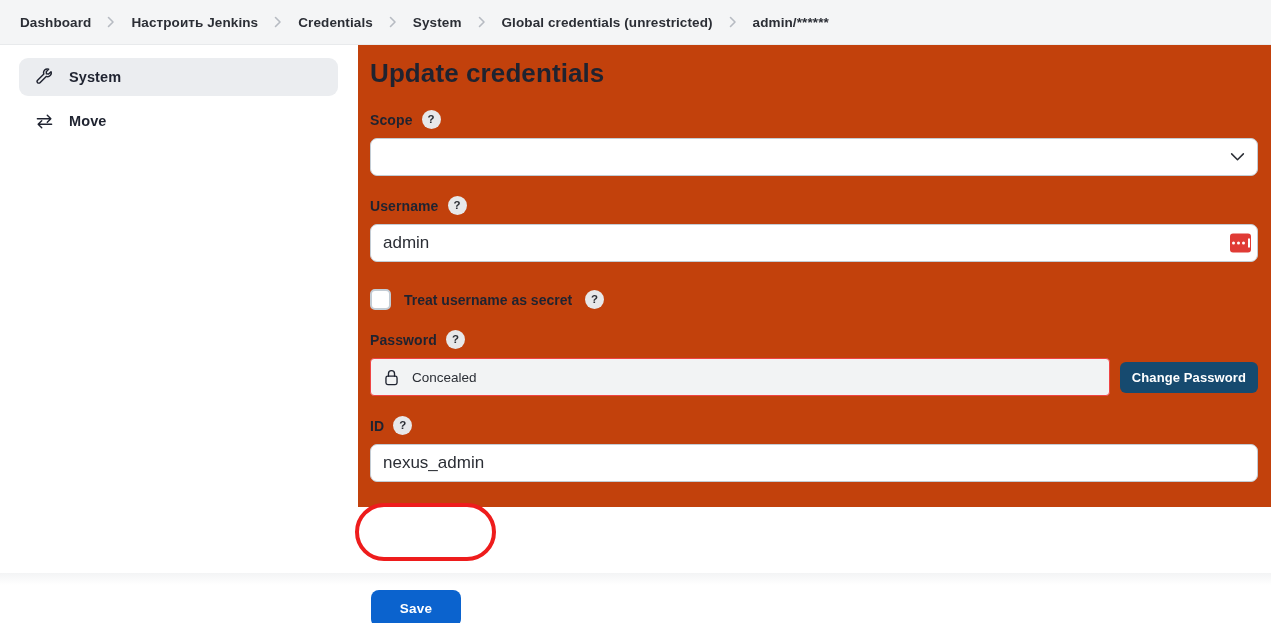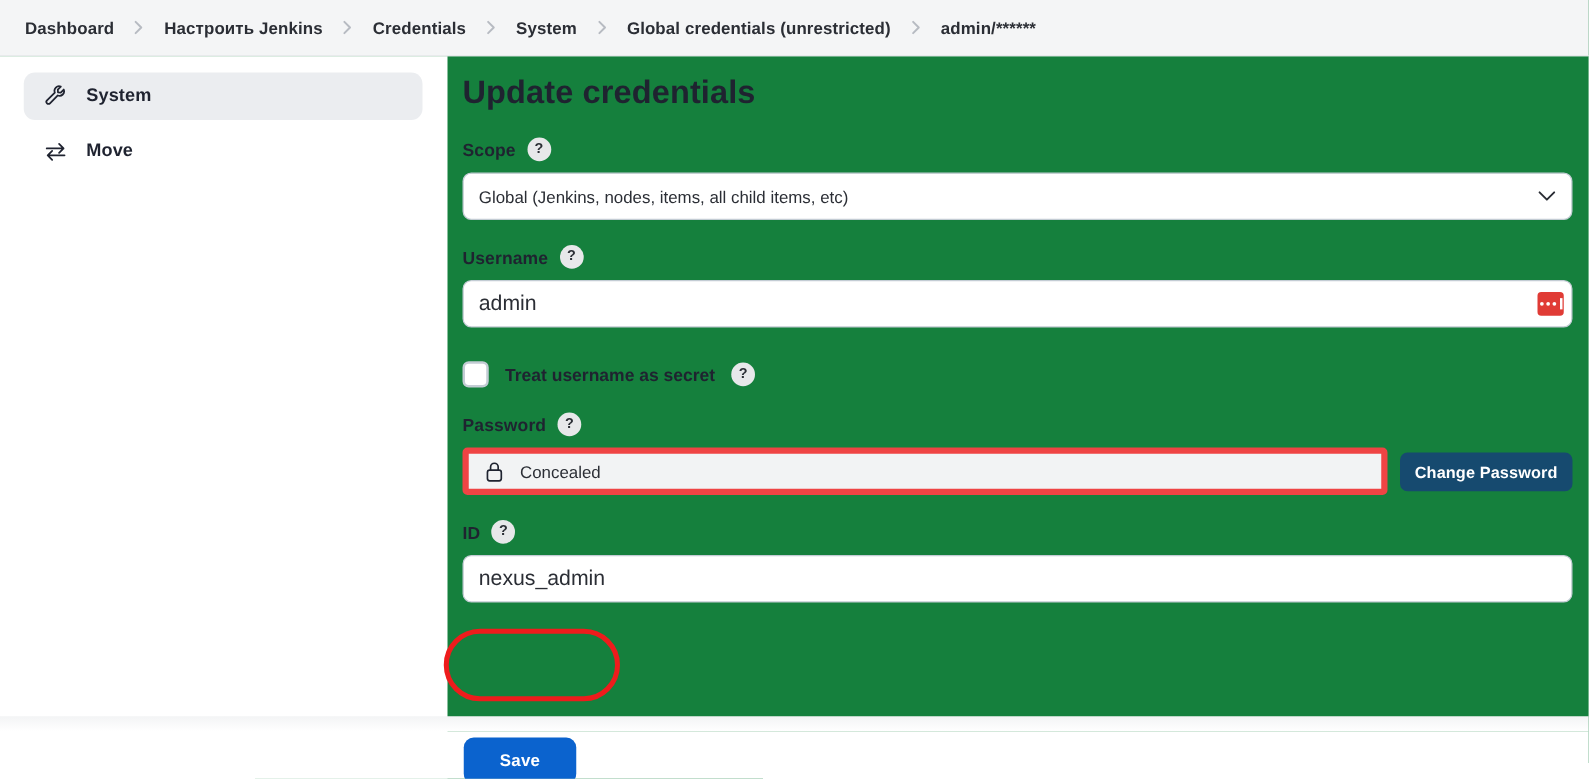--- a/index.html
+++ b/index.html
@@ -2,21 +2,21 @@
 <html><head>
 <meta charset="utf-8">
 <style>
   * { box-sizing: border-box; margin: 0; padding: 0; }
   html, body {
     width: 1271px; height: 623px;
     background: #ffffff;
     font-family: "Liberation Sans", sans-serif;
     overflow: hidden;
   }
-  .page { position: relative; width: 1271px; height: 623px; background: #15803d; }
+  .page { position: relative; width: 1271px; height: 507px; background: #c2410c; }
 
   
   .breadcrumb-bar {
     height: 45px;
     background: #f4f5f6;
     border-bottom: 1px solid #e8eaec;
     display: flex;
     align-items: center;
     padding-left: 18px;
     gap: 0px;
@@ -163,21 +163,21 @@
     cursor: pointer;
     flex: 0 0 21px;
   }
   .cbox-label { font-size: 14px; font-weight: 700; color: #1f2330; }
 
   .pw-row { display: flex; align-items: center; gap: 10px; }
   .pw-field {
     height: 38px;
     width: 766px;
     background: #f2f3f4;
-    border: 5px solid #ef4444;
+    border: 1px solid #ef4444;
     border-radius: 4px;
     display: flex; align-items: center;
     gap: 13px;
     padding: 0 13px;
   }
   .pw-field .lock { width: 15px; height: 17px; display: flex; color: #1f2330; }
   .pw-field .concealed { font-size: 13.5px; color: #2b2e35; }
   .btn-change {
     height: 31px;
     background: #164a6f;
@@ -303,21 +303,20 @@
     <div class="main">
 
       <h1 class="page-title">Update credentials</h1>
 
       <div class="field-block">
         <div class="field-label-row">
           <span class="field-label">Scope</span>
           <span class="help-badge">?</span>
         </div>
         <div class="select-ctl">
-          <span class="sel-text">Global (Jenkins, nodes, items, all child items, etc)</span>
           <span class="chev">
             <svg width="15" height="9" viewBox="0 0 16 10" fill="none">
                 <path d="M1.5 1.5L8 8l6.5-6.5" stroke="#2b2e35" stroke-width="1.7" stroke-linecap="round" stroke-linejoin="round"></path>
               </svg>
           </span>
         </div>
       </div>
 
       <div class="field-block">
         <div class="field-label-row">

